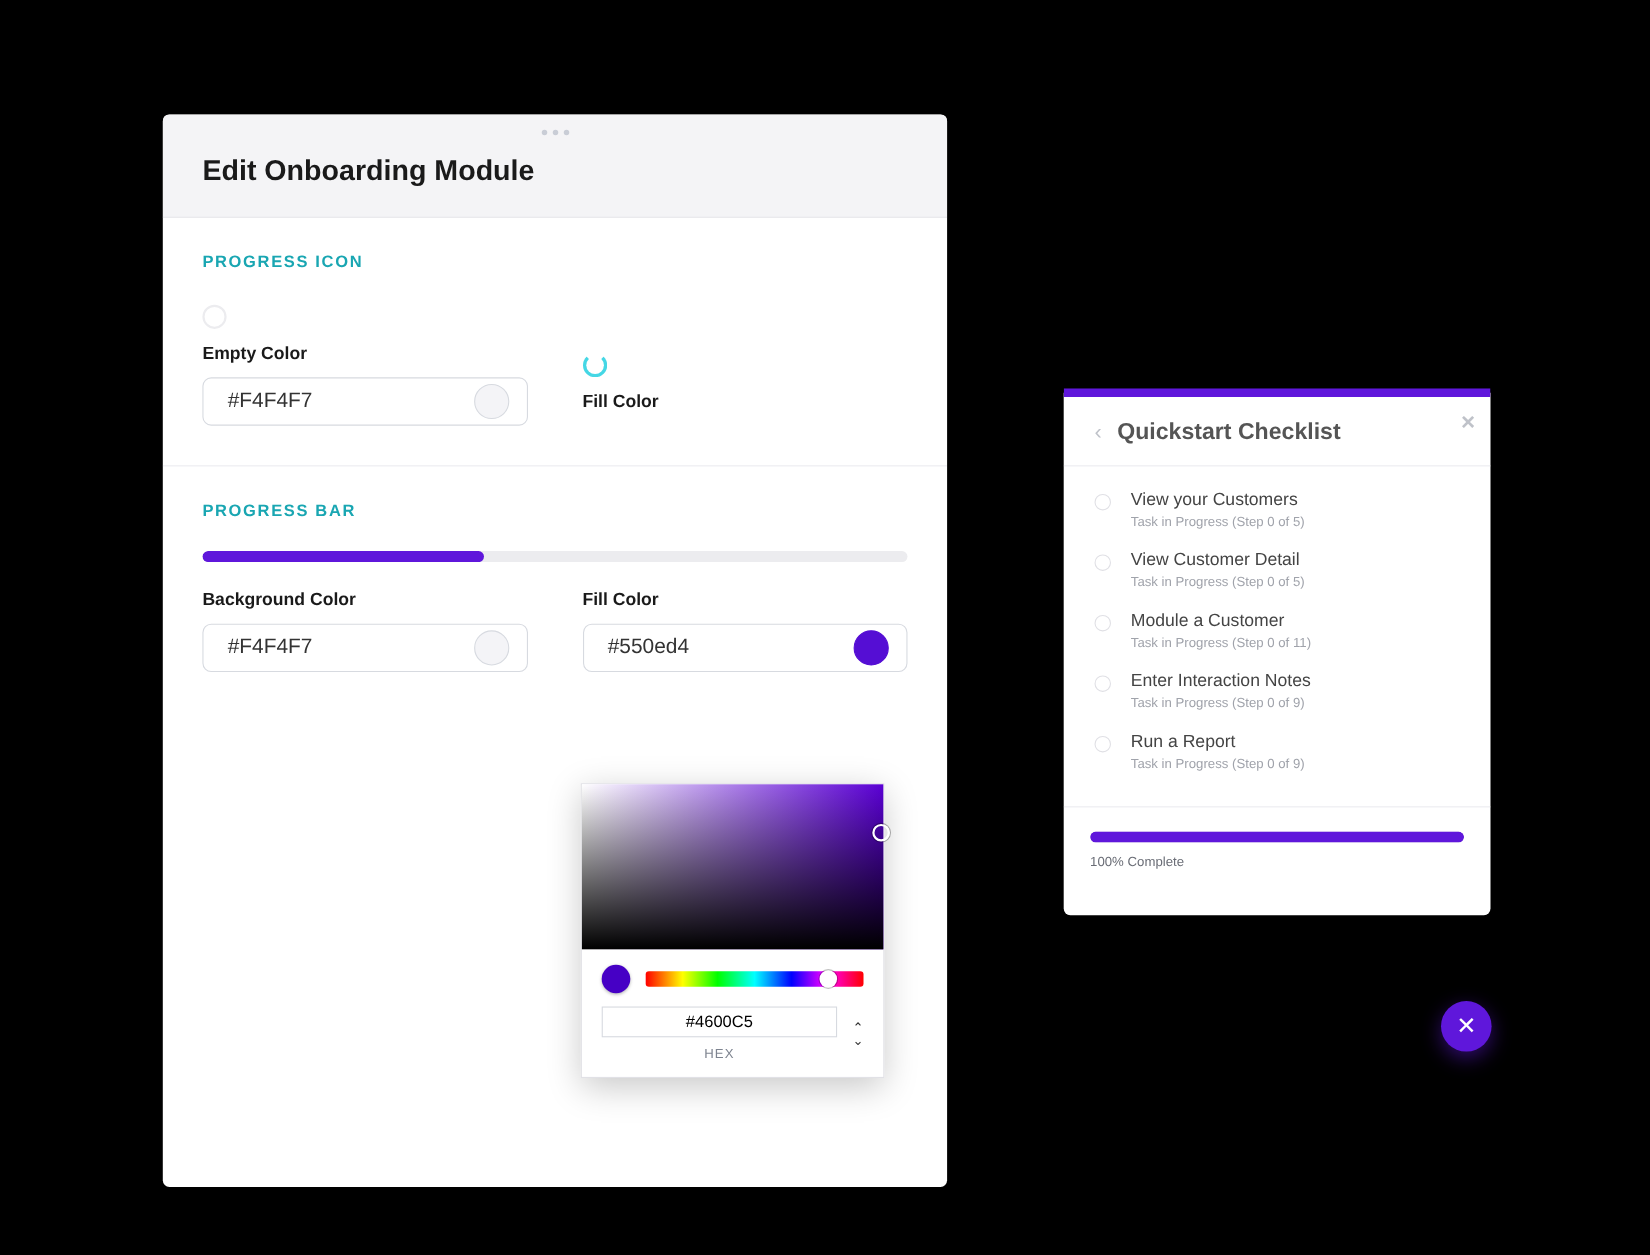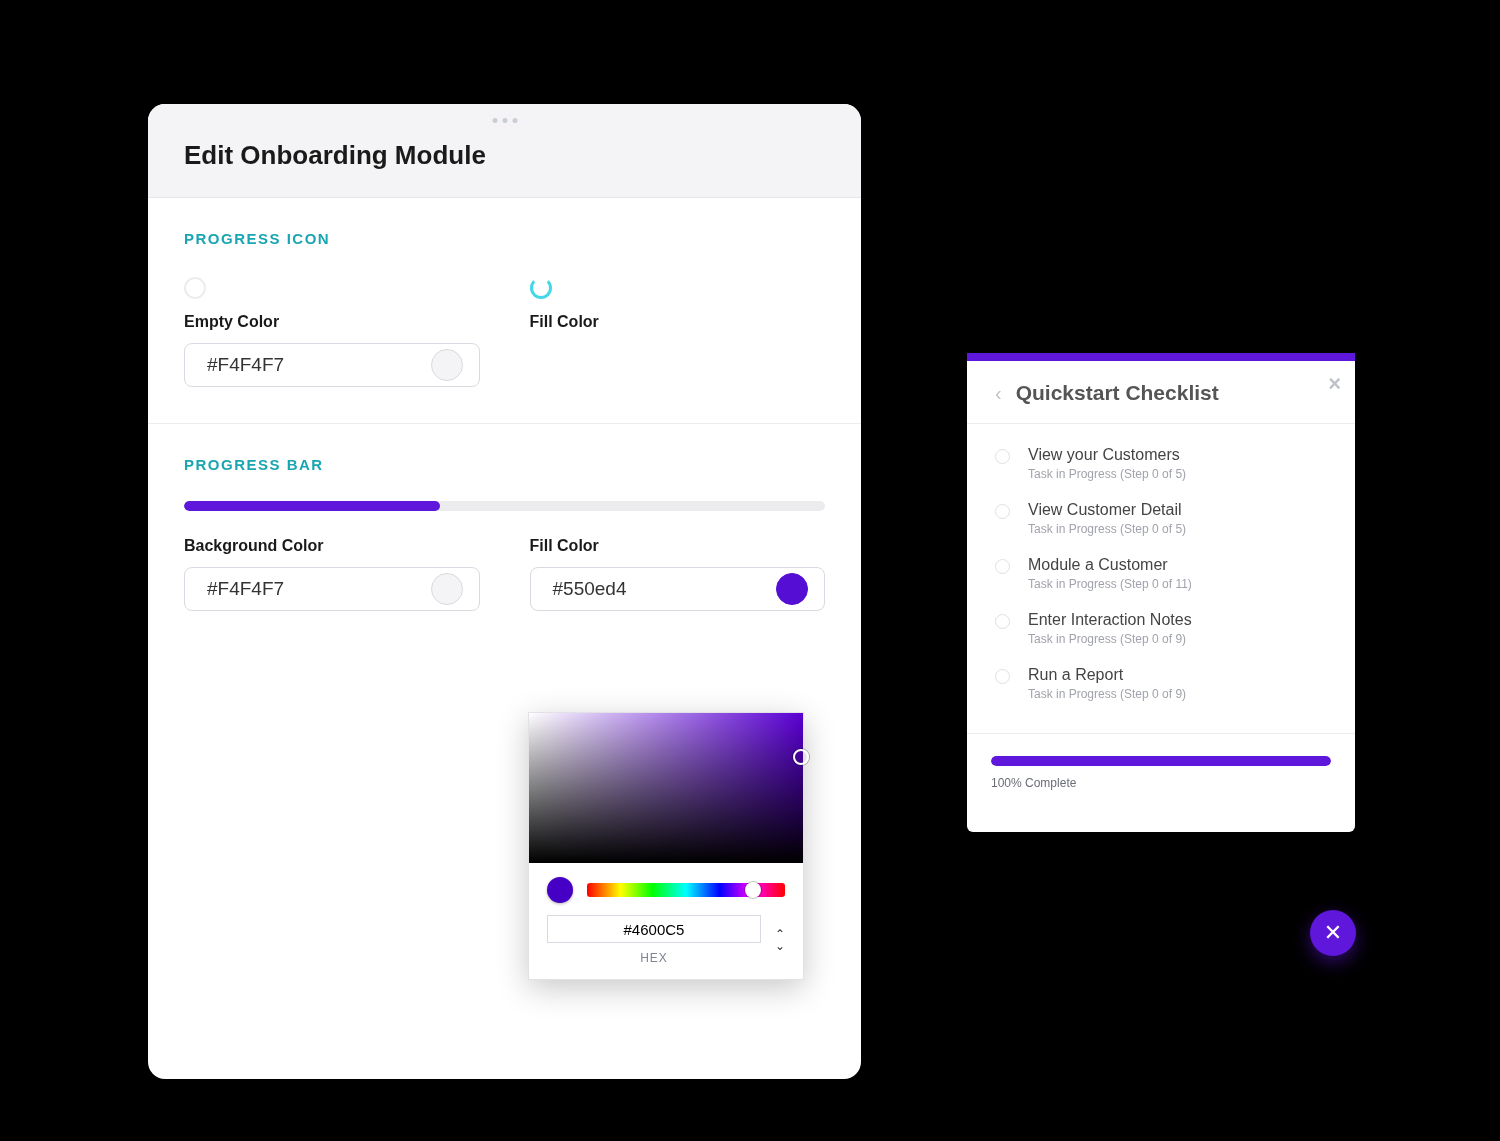--- a/index.html
+++ b/index.html
@@ -13,21 +13,21 @@
   }
 
   
   .editor-panel {
     position: absolute;
     left: 148px;
     top: 104px;
     width: 713px;
     height: 975px;
     background: #fff;
-    border-radius: 17px;
+    border-radius: 6px;
     box-shadow: 0 8px 40px rgba(0,0,0,.35);
     display: flex;
     flex-direction: column;
     overflow: hidden;
   }
   .editor-header {
     background: #f4f4f6;
     border-bottom: 1px solid #e6e6ea;
     padding: 22px 36px 26px;
     position: relative;
@@ -57,20 +57,21 @@
   .section-title {
     font-size: 15px;
     font-weight: 700;
     letter-spacing: 1.5px;
     color: #19a6b2;
   }
   .icon-row {
     display: flex;
     gap: 50px;
     margin-top: 30px;
+    align-items: flex-end;
   }
   .col { flex: 1; }
   .preview-icon {
     width: 22px; height: 22px; margin-bottom: 14px;
   }
   .preview-empty {
     border: 2.5px solid #ececef;
     border-radius: 50%;
   }
   .preview-fill {

